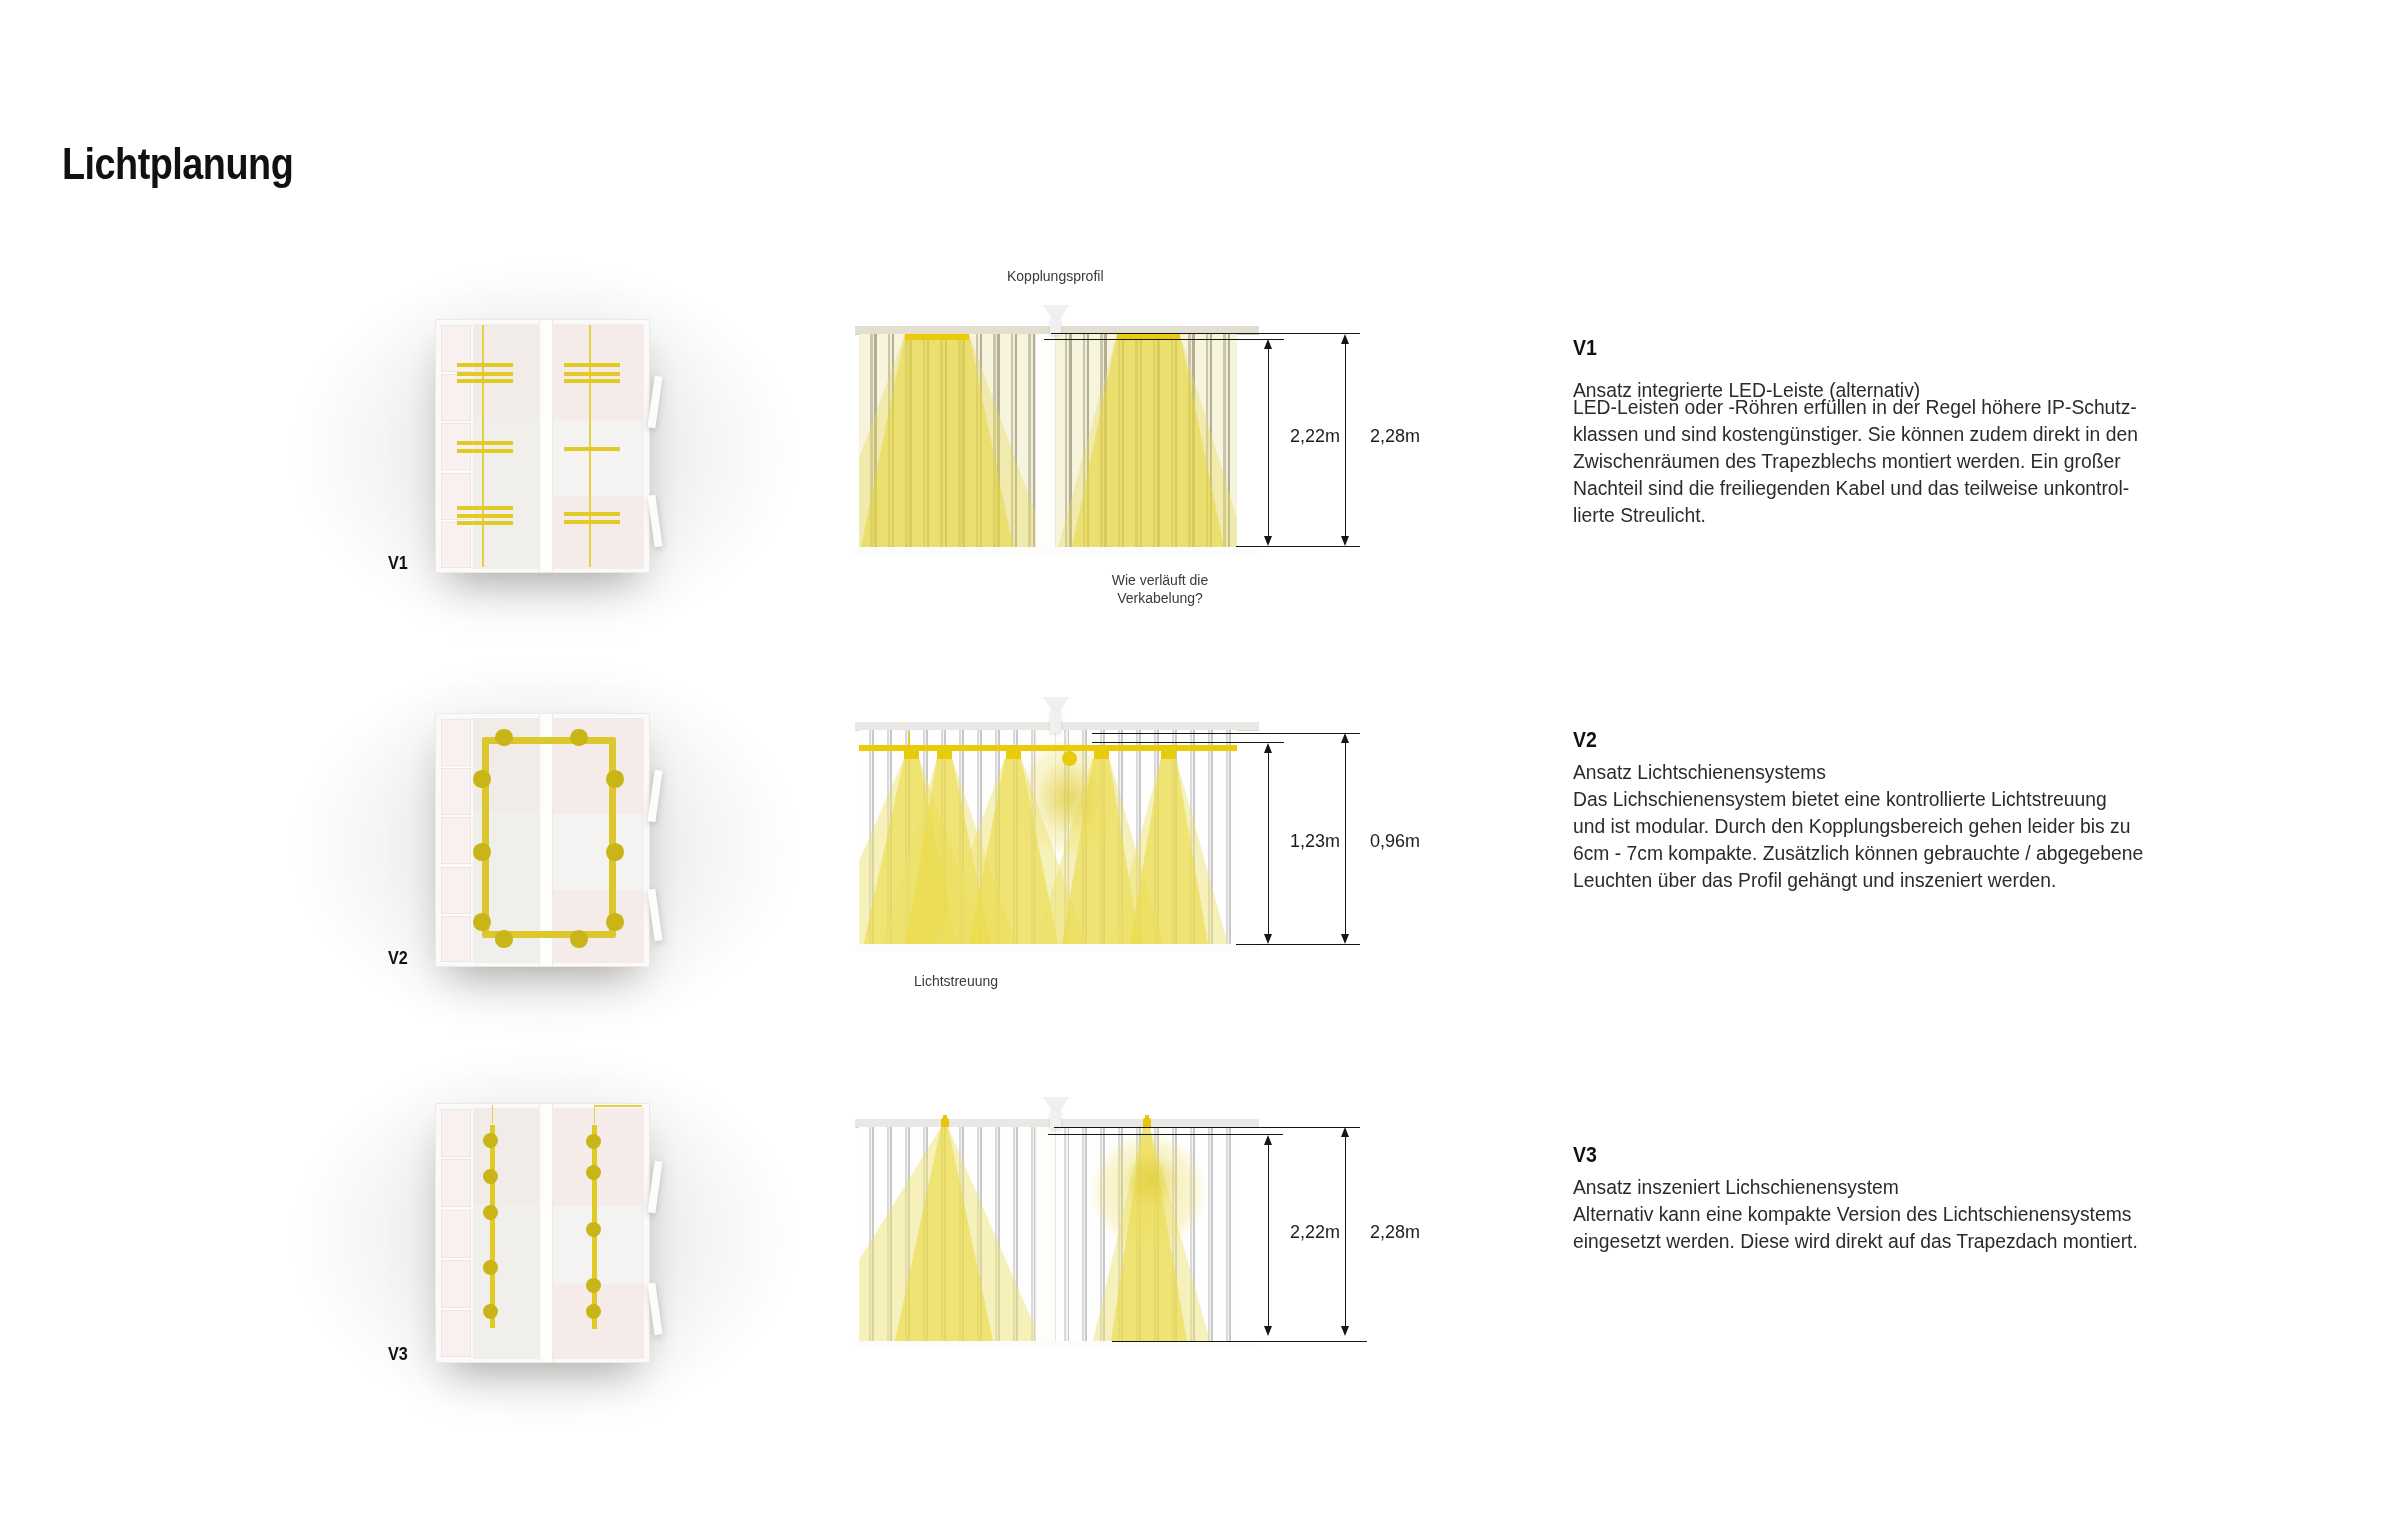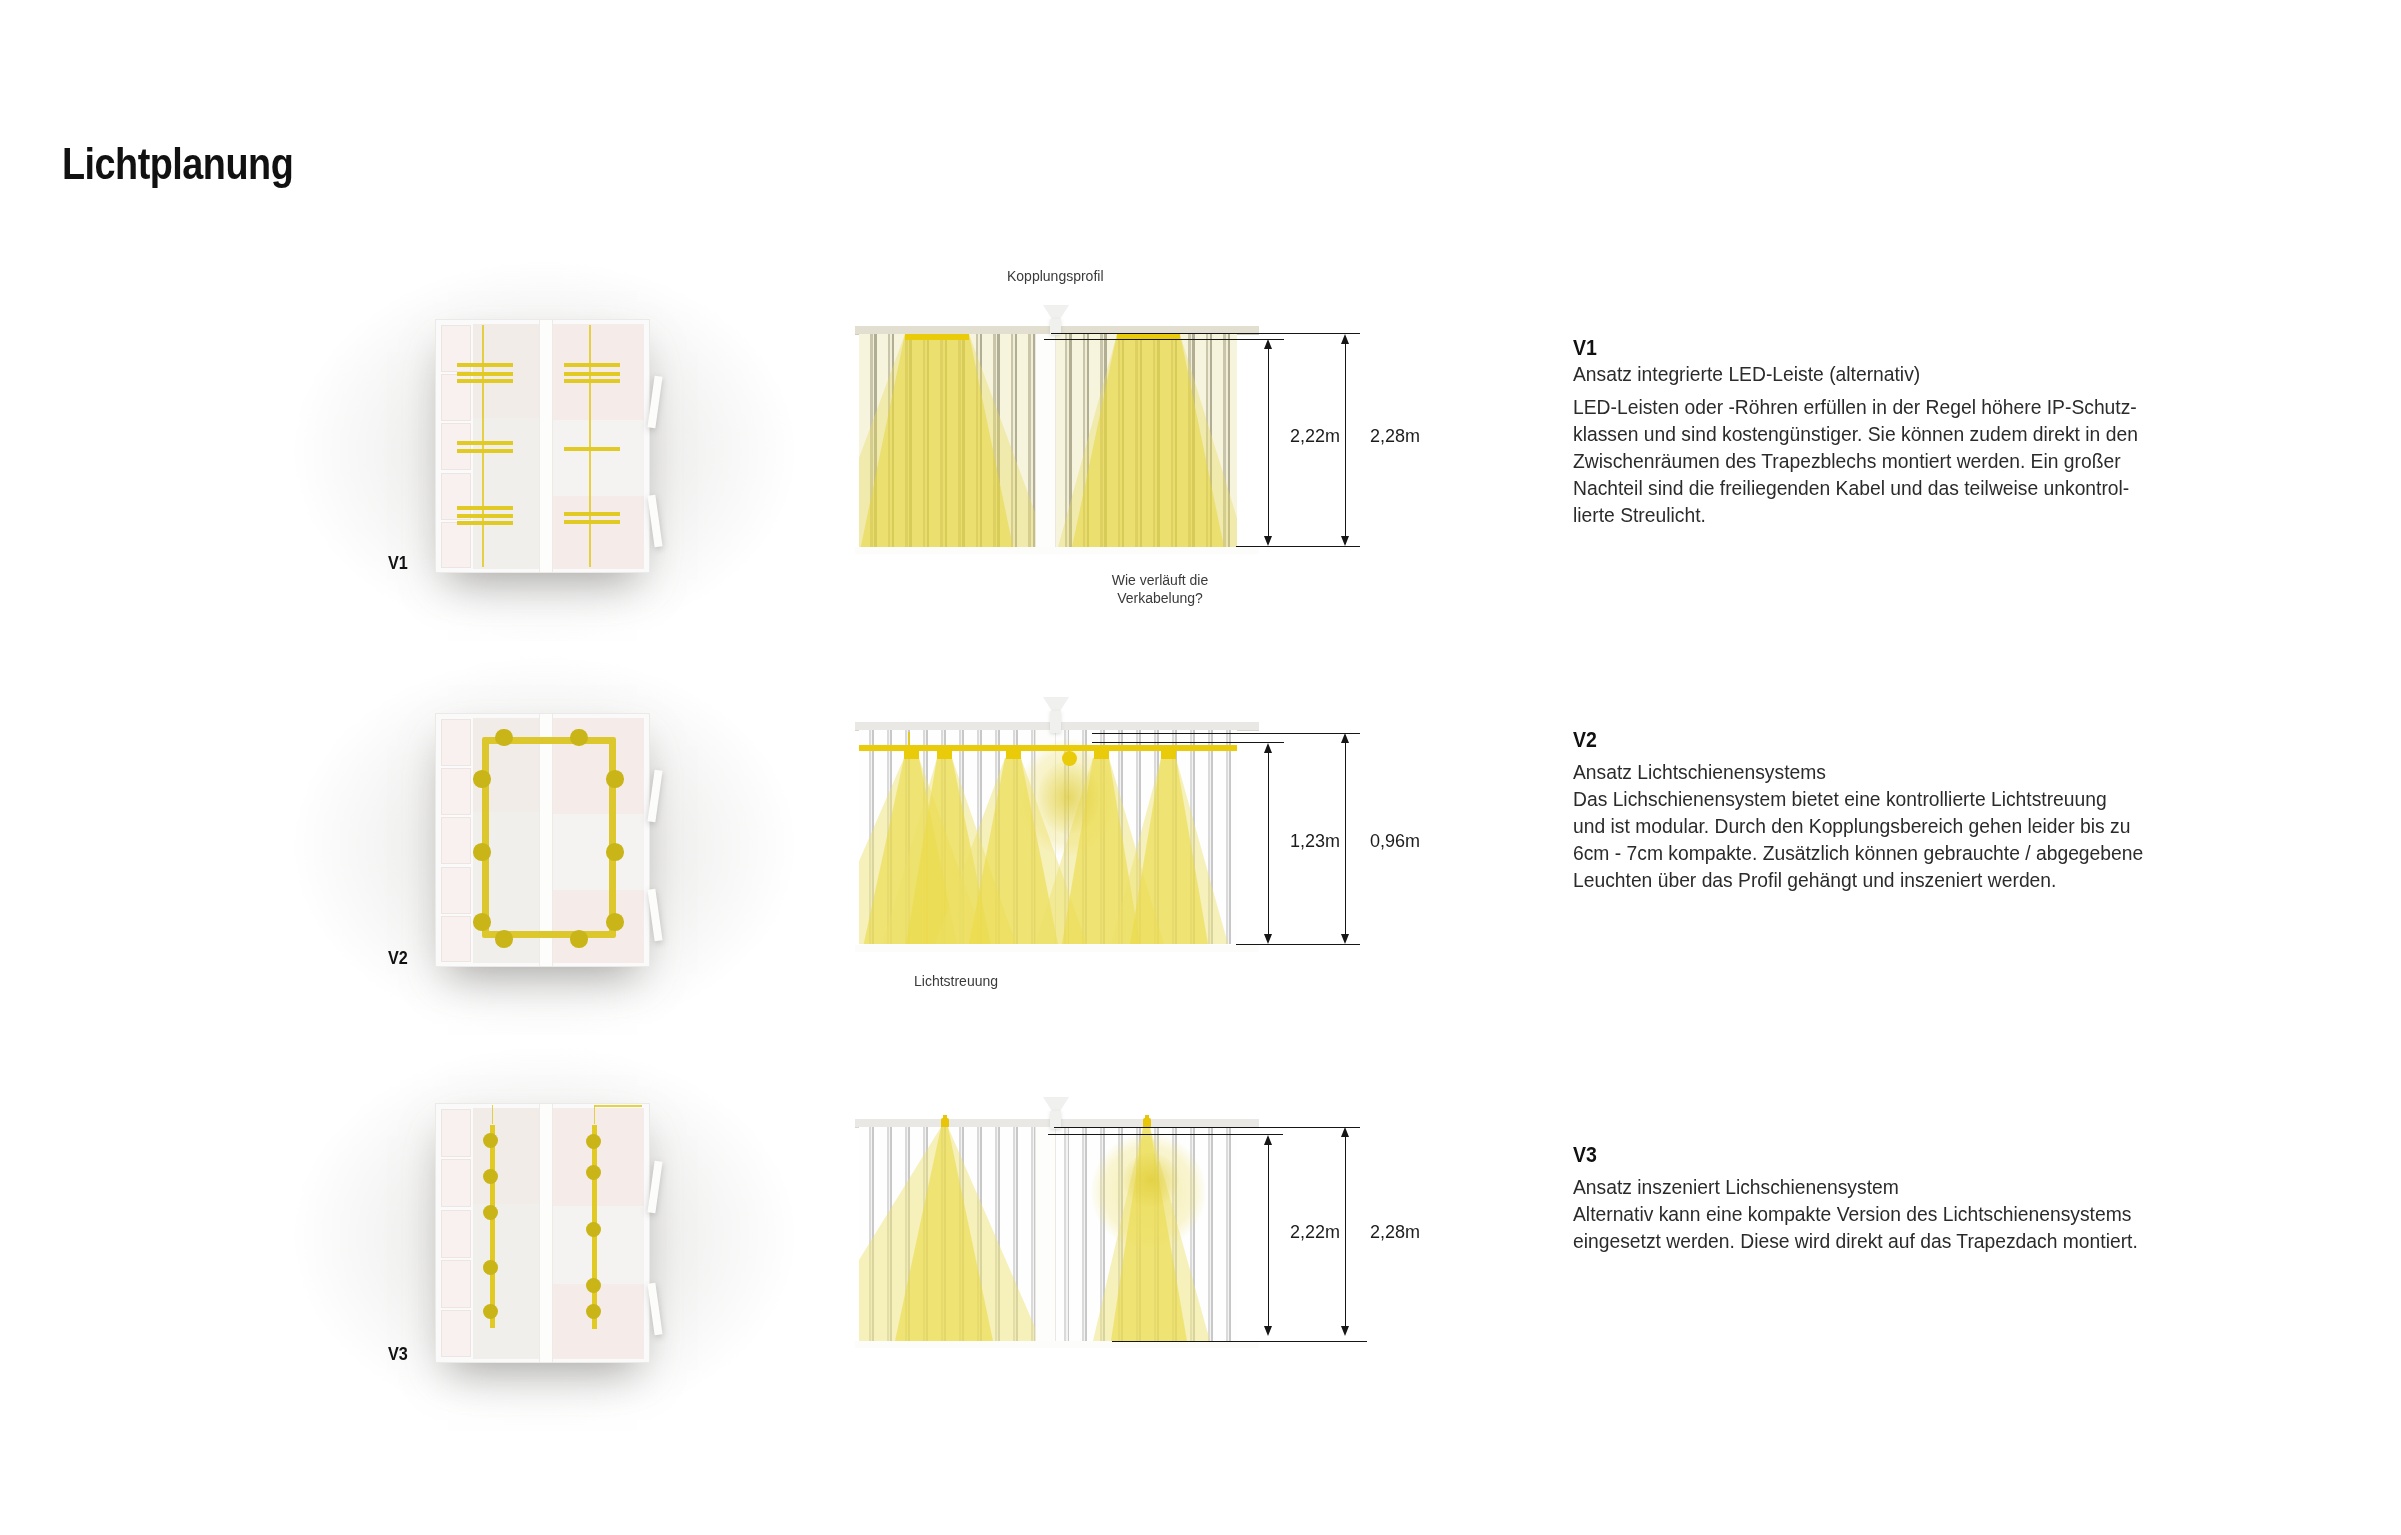--- a/index.html
+++ b/index.html
@@ -135,21 +135,21 @@
 <div class="arr down" style="left:1264px;top:536px;"></div>
 <div class="dimv" style="left:1345px;top:339px;height:205px;"></div>
 <div class="arr up" style="left:1341px;top:334px;"></div>
 <div class="arr down" style="left:1341px;top:536px;"></div>
 <div class="dimlabel" style="left:1283px;top:426px;">2,22m</div>
 <div class="dimlabel" style="left:1363px;top:426px;">2,28m</div>
 <div class="abs note center prelines" style="left:1072px;top:571px;width:176px;line-height:18px;">Wie verläuft die
 Verkabelung?</div>
 
 <div class="tb-heading" style="left:1573px;top:335px;">V1</div>
-<div class="tb-sub" style="left:1573px;top:361px;">Ansatz integrierte LED-Leiste (alternativ)</div>
+<div class="tb-sub" style="left:1573px;top:377px;">Ansatz integrierte LED-Leiste (alternativ)</div>
 <div class="tb-body prelines" style="left:1573px;top:394px;width:621px;">LED-Leisten oder -Röhren erfüllen in der Regel höhere IP-Schutz-
 klassen und sind kostengünstiger. Sie können zudem direkt in den
 Zwischenräumen des Trapezblechs montiert werden. Ein großer
 Nachteil sind die freiliegenden Kabel und das teilweise unkontrol-
 lierte Streulicht.</div>
 
 <div class="abs plan" style="left:435px;top:713px;width:213px;height:252px;">
   <div class="cellcol">
     <div class="cell" style="top:0;height:47px;"></div>
       <div class="cell" style="top:49px;height:47px;"></div>

